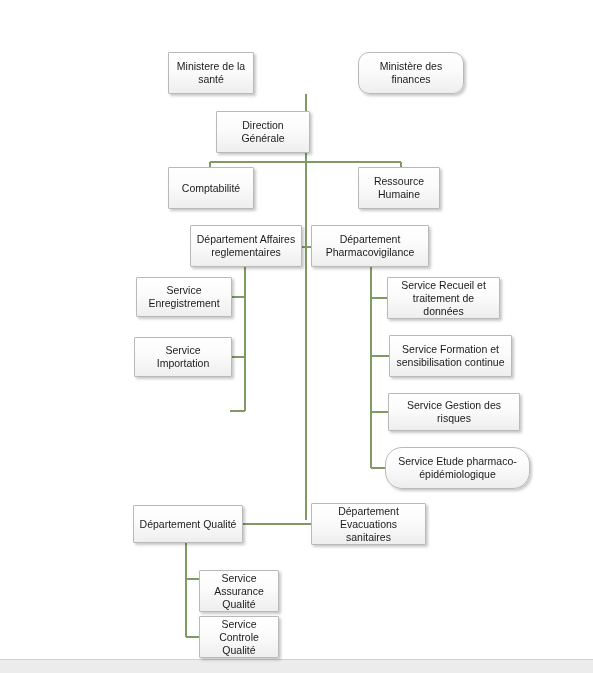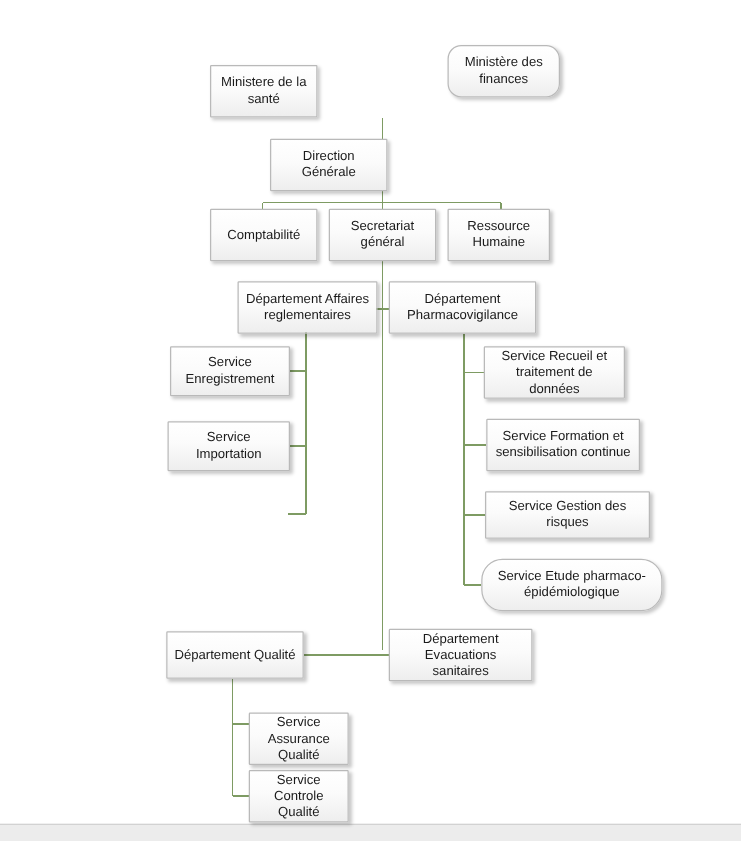--- a/index.html
+++ b/index.html
@@ -93,38 +93,34 @@
       <line x1="186" y1="579" x2="199" y2="579" stroke="#7e9b63" stroke-width="1.4" shape-rendering="crispEdges"></line>
       <line x1="186" y1="637" x2="199" y2="637" stroke="#7e9b63" stroke-width="1.4" shape-rendering="crispEdges"></line>
     </svg>
 
   <div class="node" style="left: 168px; top: 52px; width: 86px; height: 42px;">
     <span class="node-label">Ministere de la
 santé</span>
   </div>
 
 
-  <div class="node" style="left: 358px; top: 36px; width: 90px; height: 42px; border-radius: 11px;">
+  <div class="node" style="left: 358px; top: 52px; width: 106px; height: 42px; border-radius: 11px;">
     <span class="node-label">Ministère des
 finances</span>
   </div>
 
   <div class="node" style="left: 216px; top: 111px; width: 94px; height: 42px;">
     <span class="node-label">Direction
 Générale</span>
   </div>
 
   <div class="node" style="left: 168px; top: 167px; width: 86px; height: 42px;">
     <span class="node-label">Comptabilité</span>
   </div>
 
-  <div class="node" style="left: 263px; top: 167px; width: 86px; height: 42px;">
-    <span class="node-label">Secretariat
-général</span>
-  </div>
 
   <div class="node" style="left: 358px; top: 167px; width: 82px; height: 42px;">
     <span class="node-label">Ressource
 Humaine</span>
   </div>
 
   <div class="node" style="left: 190px; top: 225px; width: 112px; height: 42px;">
     <span class="node-label">Département Affaires
 reglementaires</span>
   </div>

